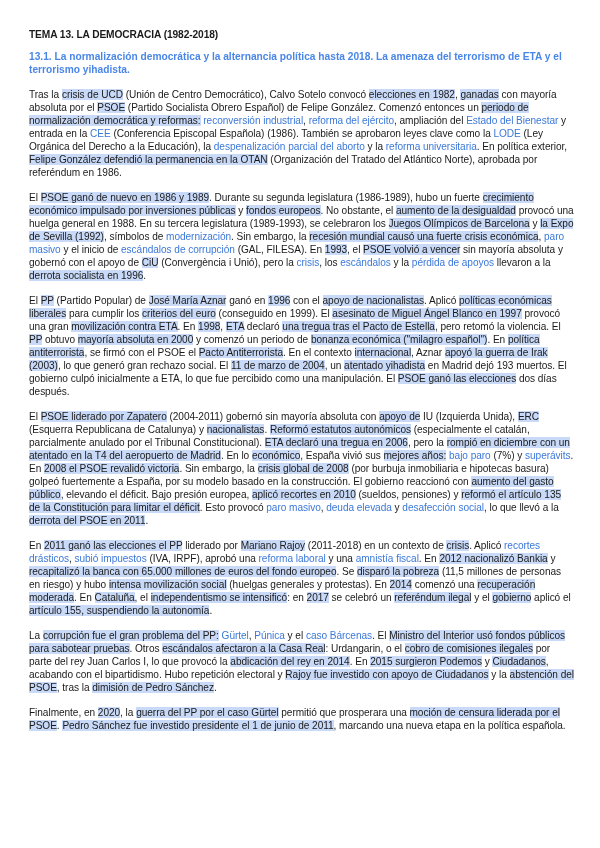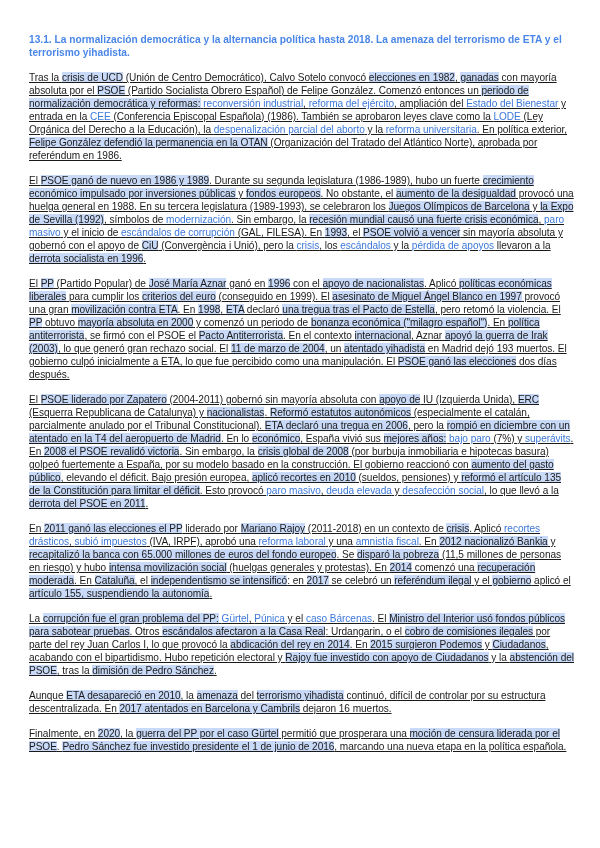--- a/index.html
+++ b/index.html
@@ -1,31 +1,31 @@
 <!DOCTYPE html>
 <html><head>
 <meta charset="utf-8">
 <style>
   html, body { margin:0; padding:0; background:#ffffff; }
   body { width:600px; height:848px; overflow:hidden; position:relative; font-family:"Liberation Sans", sans-serif; color:#1a1a1a; }
   .page { position:absolute; left:29px; top:29px; width:545px; }
   .title { font-weight:bold; font-size:10.2px; margin:0 0 10px 0; letter-spacing:-0.1px; }
   .subtitle { font-weight:bold; font-size:10.2px; color:#4a86e8; line-height:13px; margin:4px 0 12px 0; }
-  p.para { font-size:10.1px; line-height:13px; margin:0 0 12px 0; letter-spacing:-0.05px;text-decoration:underline; }
+  p.para { font-size:10.1px; line-height:13px; margin:0 0 12px 0; letter-spacing:-0.05px; }
   .hl { background:#c9daf8; }
   .lk { color:#3c78d8; }
 </style>
 </head>
 <body>
 
 <div class="page">
+  <div class="title">TEMA 13. LA DEMOCRACIA (1982-2018)</div>
   <div class="subtitle">13.1. La normalización democrática y la alternancia política hasta 2018. La amenaza del terrorismo de ETA y el terrorismo yihadista.</div>
   <div id="paras">
       <p class="para">Tras la <span class="hl">crisis de UCD</span> (Unión de Centro Democrático), Calvo Sotelo convocó <span class="hl">elecciones en 1982</span>, <span class="hl">ganadas</span> con mayoría absoluta por el <span class="hl">PSOE</span> (Partido Socialista Obrero Español) de Felipe González. Comenzó entonces un <span class="hl">periodo de normalización democrática y reformas:</span> <span class="lk">reconversión industrial</span>, <span class="lk">reforma del ejército</span>, ampliación del <span class="lk">Estado del Bienestar</span> y entrada en la <span class="lk">CEE</span> (Conferencia Episcopal Española) (1986). También se aprobaron leyes clave como la <span class="lk">LODE</span> (Ley Orgánica del Derecho a la Educación), la <span class="lk">despenalización parcial del aborto</span> y la <span class="lk">reforma universitaria</span>. En política exterior, <span class="hl">Felipe González defendió la permanencia en la OTAN</span> (Organización del Tratado del Atlántico Norte), aprobada por referéndum en 1986.</p>
       <p class="para">El <span class="hl">PSOE ganó de nuevo en 1986 y 1989</span>. Durante su segunda legislatura (1986-1989), hubo un fuerte <span class="hl">crecimiento económico impulsado por inversiones públicas</span> y <span class="hl">fondos europeos</span>. No obstante, el <span class="hl">aumento de la desigualdad</span> provocó una huelga general en 1988. En su tercera legislatura (1989-1993), se celebraron los <span class="hl">Juegos Olímpicos de Barcelona</span> y <span class="hl">la Expo de Sevilla (1992)</span>, símbolos de <span class="lk">modernización</span>. Sin embargo, la <span class="hl">recesión mundial causó una fuerte crisis económica</span>, <span class="lk">paro masivo</span> y el inicio de <span class="lk">escándalos de corrupción</span> (GAL, FILESA). En <span class="hl">1993</span>, el <span class="hl">PSOE volvió a vencer</span> sin mayoría absoluta y gobernó con el apoyo de <span class="hl">CiU</span> (Convergència i Unió), pero la <span class="lk">crisis</span>, los <span class="lk">escándalos</span> y la <span class="lk">pérdida de apoyos</span> llevaron a la <span class="hl">derrota socialista en 1996</span>.</p>
       <p class="para">El <span class="hl">PP</span> (Partido Popular) de <span class="hl">José María Aznar</span> ganó en <span class="hl">1996</span> con el <span class="hl">apoyo de nacionalistas</span>. Aplicó <span class="hl">políticas económicas liberales</span> para cumplir los <span class="hl">criterios del euro</span> (conseguido en 1999). El <span class="hl">asesinato de Miguel Ángel Blanco en 1997</span> provocó una gran <span class="hl">movilización contra ETA</span>. En <span class="hl">1998</span>, <span class="hl">ETA</span> declaró <span class="hl">una tregua tras el Pacto de Estella</span>, pero retomó la violencia. El <span class="hl">PP</span> obtuvo <span class="hl">mayoría absoluta en 2000</span> y comenzó un periodo de <span class="hl">bonanza económica ("milagro español")</span>. En <span class="hl">política antiterrorista</span>, se firmó con el PSOE el <span class="hl">Pacto Antiterrorista</span>. En el contexto <span class="hl">internacional</span>, Aznar <span class="hl">apoyó la guerra de Irak (2003)</span>, lo que generó gran rechazo social. El <span class="hl">11 de marzo de 2004</span>, un <span class="hl">atentado yihadista</span> en Madrid dejó 193 muertos. El gobierno culpó inicialmente a ETA, lo que fue percibido como una manipulación. El <span class="hl">PSOE ganó las elecciones</span> dos días después.</p>
       <p class="para">El <span class="hl">PSOE liderado por Zapatero</span> (2004-2011) gobernó sin mayoría absoluta con <span class="hl">apoyo de</span> IU (Izquierda Unida), <span class="hl">ERC</span> (Esquerra Republicana de Catalunya) y <span class="hl">nacionalistas</span>. <span class="hl">Reformó estatutos autonómicos</span> (especialmente el catalán, parcialmente anulado por el Tribunal Constitucional). <span class="hl">ETA declaró una tregua en 2006</span>, pero la <span class="hl">rompió en diciembre con un atentado en la T4 del aeropuerto de Madrid</span>. En lo <span class="hl">económico</span>, España vivió sus <span class="hl">mejores años:</span> <span class="lk">bajo paro</span> (7%) y <span class="lk">superávits</span>. En <span class="hl">2008 el PSOE revalidó victoria</span>. Sin embargo, la <span class="hl">crisis global de 2008</span> (por burbuja inmobiliaria e hipotecas basura) golpeó fuertemente a España, por su modelo basado en la construcción. El gobierno reaccionó con <span class="hl">aumento del gasto público</span>, elevando el déficit. Bajo presión europea, <span class="hl">aplicó recortes en 2010</span> (sueldos, pensiones) y <span class="hl">reformó el artículo 135 de la Constitución para limitar el déficit</span>. Esto provocó <span class="lk">paro masivo</span>, <span class="lk">deuda elevada</span> y <span class="lk">desafección social</span>, lo que llevó a la <span class="hl">derrota del PSOE en 2011</span>.</p>
       <p class="para">En <span class="hl">2011 ganó las elecciones el PP</span> liderado por <span class="hl">Mariano Rajoy</span> (2011-2018) en un contexto de <span class="hl">crisis</span>. Aplicó <span class="lk">recortes drásticos</span>, <span class="lk">subió impuestos</span> (IVA, IRPF), aprobó una <span class="lk">reforma laboral</span> y una <span class="lk">amnistía fiscal</span>. En <span class="hl">2012 nacionalizó Bankia</span> y <span class="hl">recapitalizó la banca con 65.000 millones de euros del fondo europeo</span>. Se <span class="hl">disparó la pobreza</span> (11,5 millones de personas en riesgo) y hubo <span class="hl">intensa movilización social</span> (huelgas generales y protestas). En <span class="hl">2014</span> comenzó una <span class="hl">recuperación moderada</span>. En <span class="hl">Cataluña</span>, el <span class="hl">independentismo se intensificó</span>: en <span class="hl">2017</span> se celebró un <span class="hl">referéndum ilegal</span> y el <span class="hl">gobierno</span> aplicó el <span class="hl">artículo 155, suspendiendo la autonomía</span>.</p>
       <p class="para">La <span class="hl">corrupción fue el gran problema del PP:</span> <span class="lk">Gürtel</span>, <span class="lk">Púnica</span> y el <span class="lk">caso Bárcenas</span>. El <span class="hl">Ministro del Interior usó fondos públicos para sabotear pruebas</span>. Otros <span class="hl">escándalos afectaron a la Casa Real</span>: Urdangarin, o el <span class="hl">cobro de comisiones ilegales</span> por parte del rey Juan Carlos I, lo que provocó la <span class="hl">abdicación del rey en 2014</span>. En <span class="hl">2015 surgieron Podemos</span> y <span class="hl">Ciudadanos</span>, acabando con el bipartidismo. Hubo repetición electoral y <span class="hl">Rajoy fue investido con apoyo de Ciudadanos</span> y la <span class="hl">abstención del PSOE</span>, tras la <span class="hl">dimisión de Pedro Sánchez</span>.</p>
-      <p class="para">Aunque <span class="hl">ETA desapareció en 2010</span>, la <span class="hl">amenaza</span> del <span class="hl">terrorismo yihadista</span> continuó, difícil de controlar por su estructura descentralizada. En <span class="hl">2017 atentados en Barcelona y Cambrils</span> dejaron 16 muertos.</p>
-      <p class="para">Finalmente, en <span class="hl">2020</span>, la <span class="hl">guerra del PP por el caso Gürtel</span> permitió que prosperara una <span class="hl">moción de censura liderada por el PSOE</span>. <span class="hl">Pedro Sánchez fue investido presidente el 1 de junio de 2016</span>, marcando una nueva etapa en la política española.</p>
+      <p class="para">Finalmente, en <span class="hl">2020</span>, la <span class="hl">guerra del PP por el caso Gürtel</span> permitió que prosperara una <span class="hl">moción de censura liderada por el PSOE</span>. <span class="hl">Pedro Sánchez fue investido presidente el 1 de junio de 2011</span>, marcando una nueva etapa en la política española.</p>
     </div>
 </div>
 
 </body></html>

